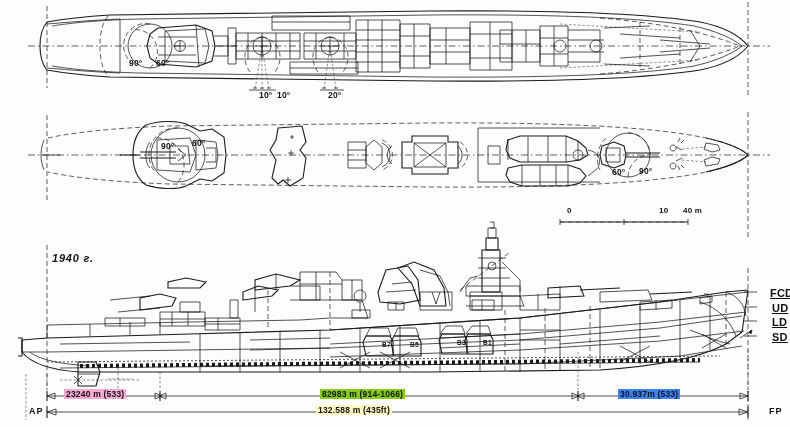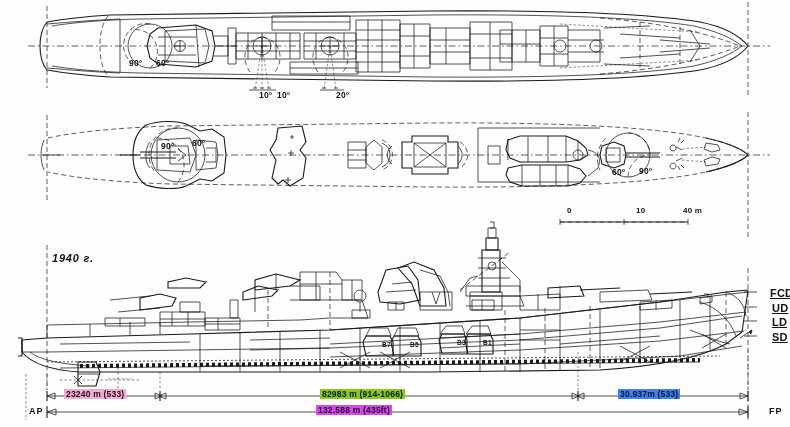--- a/index.html
+++ b/index.html
@@ -401,41 +401,41 @@
     <path class="s" d="M748,412 L739,409 L739,415 Z" fill="#1a1a1a"></path>
   </g>
 </svg>
 
 <div class="lbl year" style="left:41px;top:252px;">1940 г.</div>
 
 <div class="lbl ang" style="left:118px;top:58px;">90°</div>
 <div class="lbl ang" style="left:145px;top:58px;">60°</div>
 <div class="lbl ang" style="left:248px;top:90px;">10°</div>
 <div class="lbl ang" style="left:266px;top:90px;">10°</div>
-<div class="lbl ang" style="left:317px;top:90px;margin-left:8px;">20°</div>
+<div class="lbl ang" style="left:317px;top:90px;">20°</div>
 <div class="lbl ang" style="left:150px;top:141px;">90°</div>
 <div class="lbl ang" style="left:181px;top:138px;">60°</div>
 <div class="lbl ang" style="left:601px;top:167px;">60°</div>
 <div class="lbl ang" style="left:628px;top:166px;">90°</div>
 
 <div class="lbl scl" style="left:556px;top:206px;">0</div>
-<div class="lbl scl" style="left:625px;top:206px;text-align:center;">10</div>
+<div class="lbl scl" style="left:648px;top:206px;text-align:center;">10</div>
 <div class="lbl scl" style="left:672px;top:206px;">40 m</div>
 
 <div class="lbl deck" style="left:759px;top:287px;">FCD</div>
 <div class="lbl deck" style="left:761px;top:302px;">UD</div>
 <div class="lbl deck" style="left:761px;top:316px;">LD</div>
 <div class="lbl deck" style="left:761px;top:331px;">SD</div>
 
 <div class="lbl turret" style="left:371px;top:341px;">B7</div>
 <div class="lbl turret" style="left:399px;top:341px;">B5</div>
 <div class="lbl turret" style="left:446px;top:339px;">B3</div>
 <div class="lbl turret" style="left:472px;top:339px;">B1</div>
 
 <div class="lbl dim" style="left:64px;top:389px;background:#f9a8d4;padding:0 2px;">23240 m (533)</div>
 <div class="lbl dim" style="left:320px;top:389px;background:#84cc16;padding:0 2px;">82983 m (914-1066)</div>
 <div class="lbl dim" style="left:618px;top:389px;background:#3b82f6;padding:0 2px;">30.937m (533)</div>
-<div class="lbl dim" style="left:316px;top:405px;background:#d946ef;padding:0 2px;">132.588 m (435ft)</div>
+<div class="lbl dim" style="left:316px;top:405px;background:#fef9c3;padding:0 2px;">132.588 m (435ft)</div>
 
 <div class="lbl ap" style="left:18px;top:406px;">AP</div>
 <div class="lbl ap" style="left:758px;top:406px;">FP</div>
 
 </div>
 
 </body></html>

